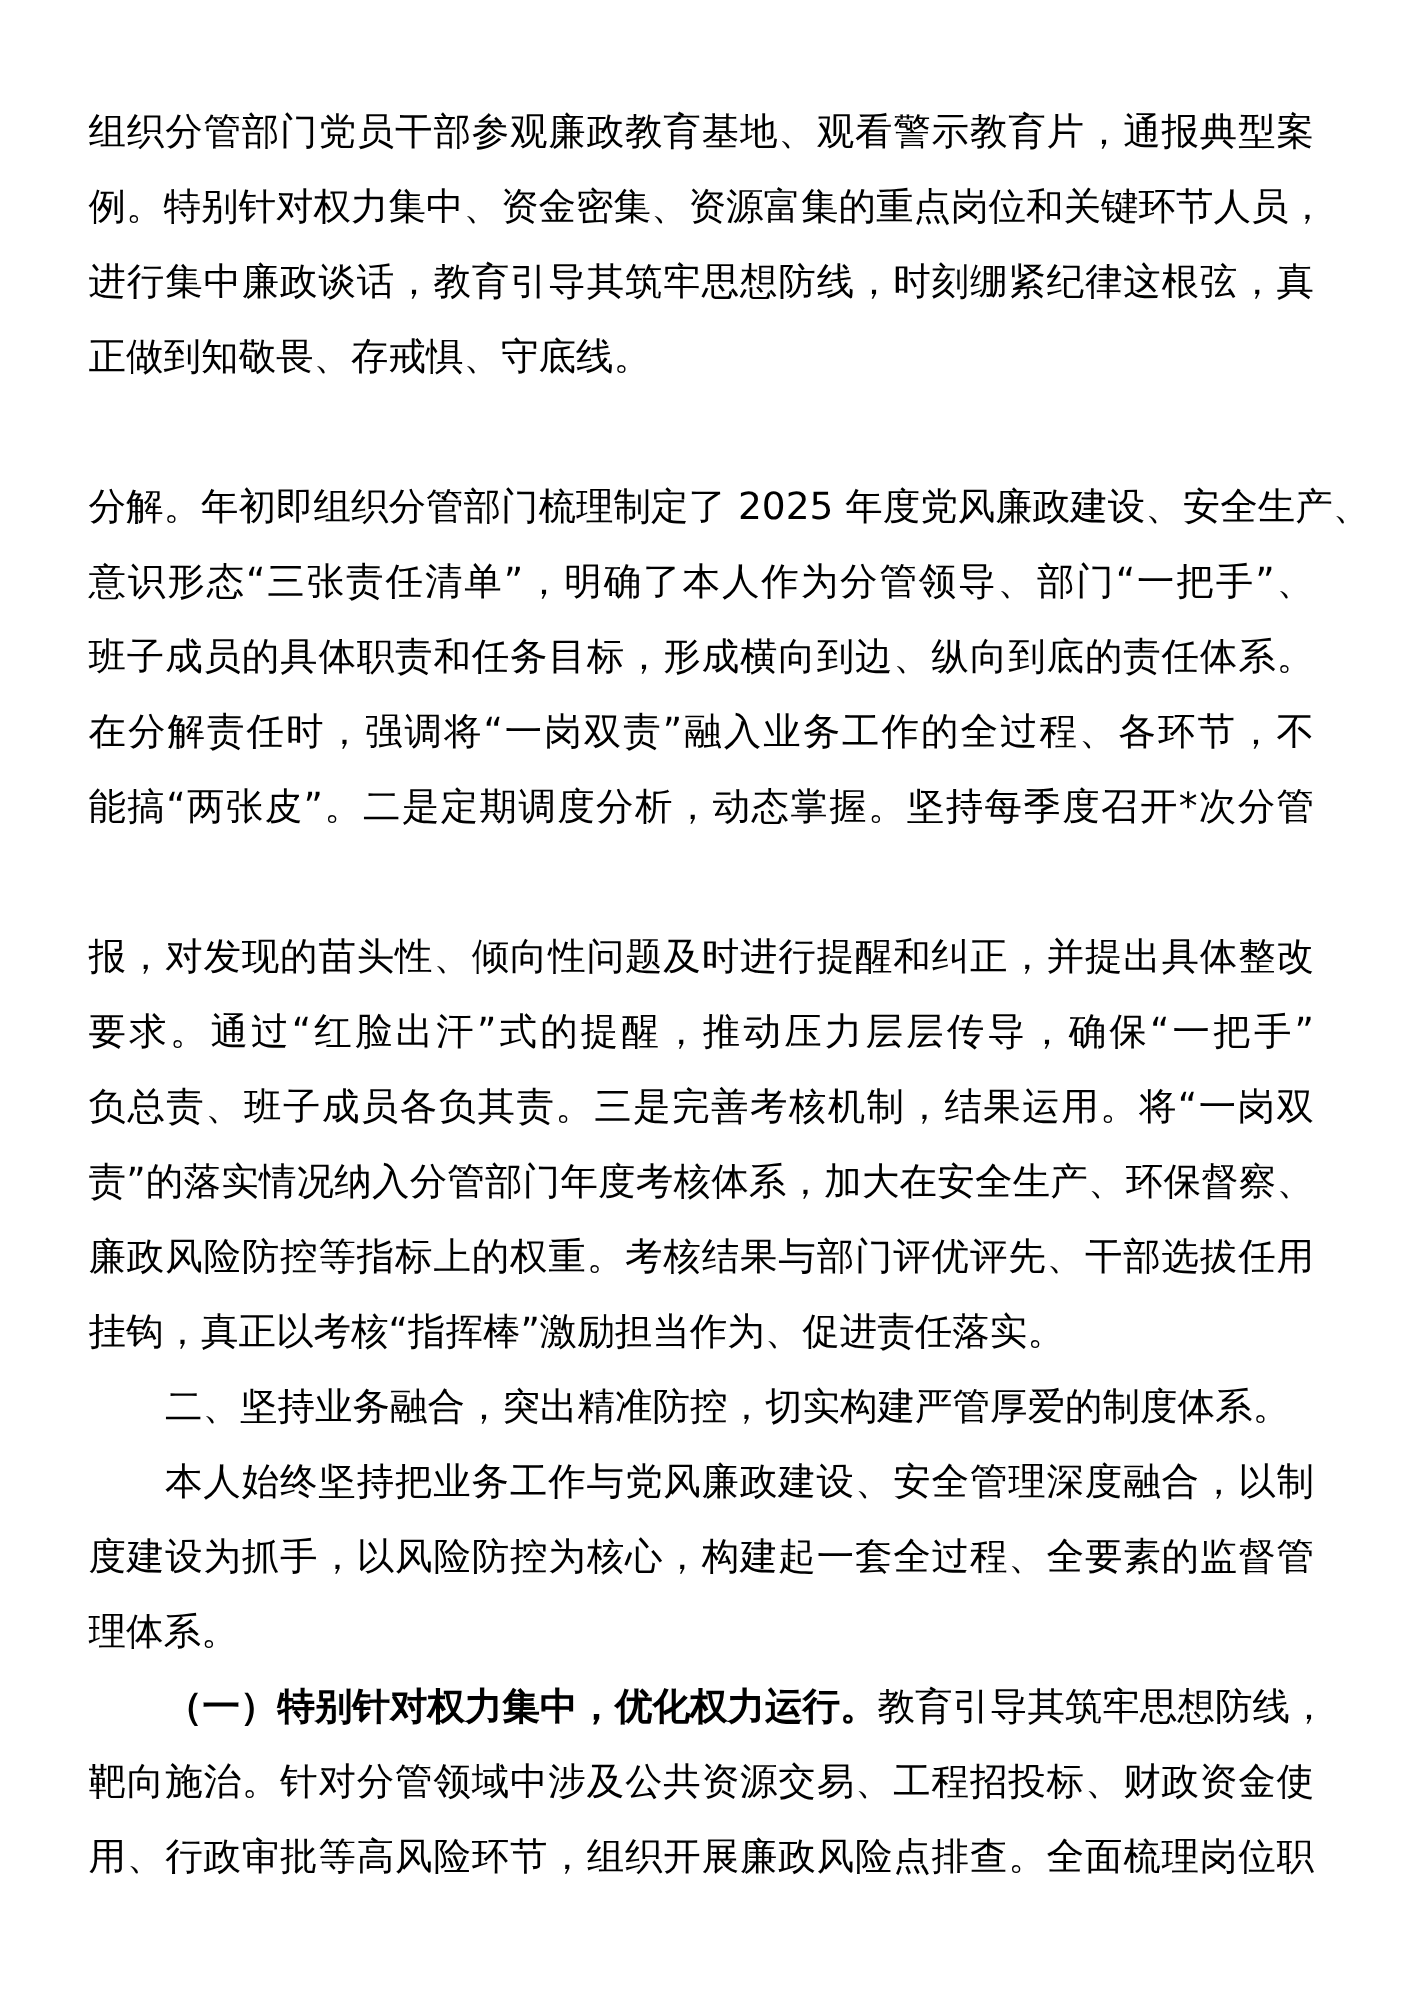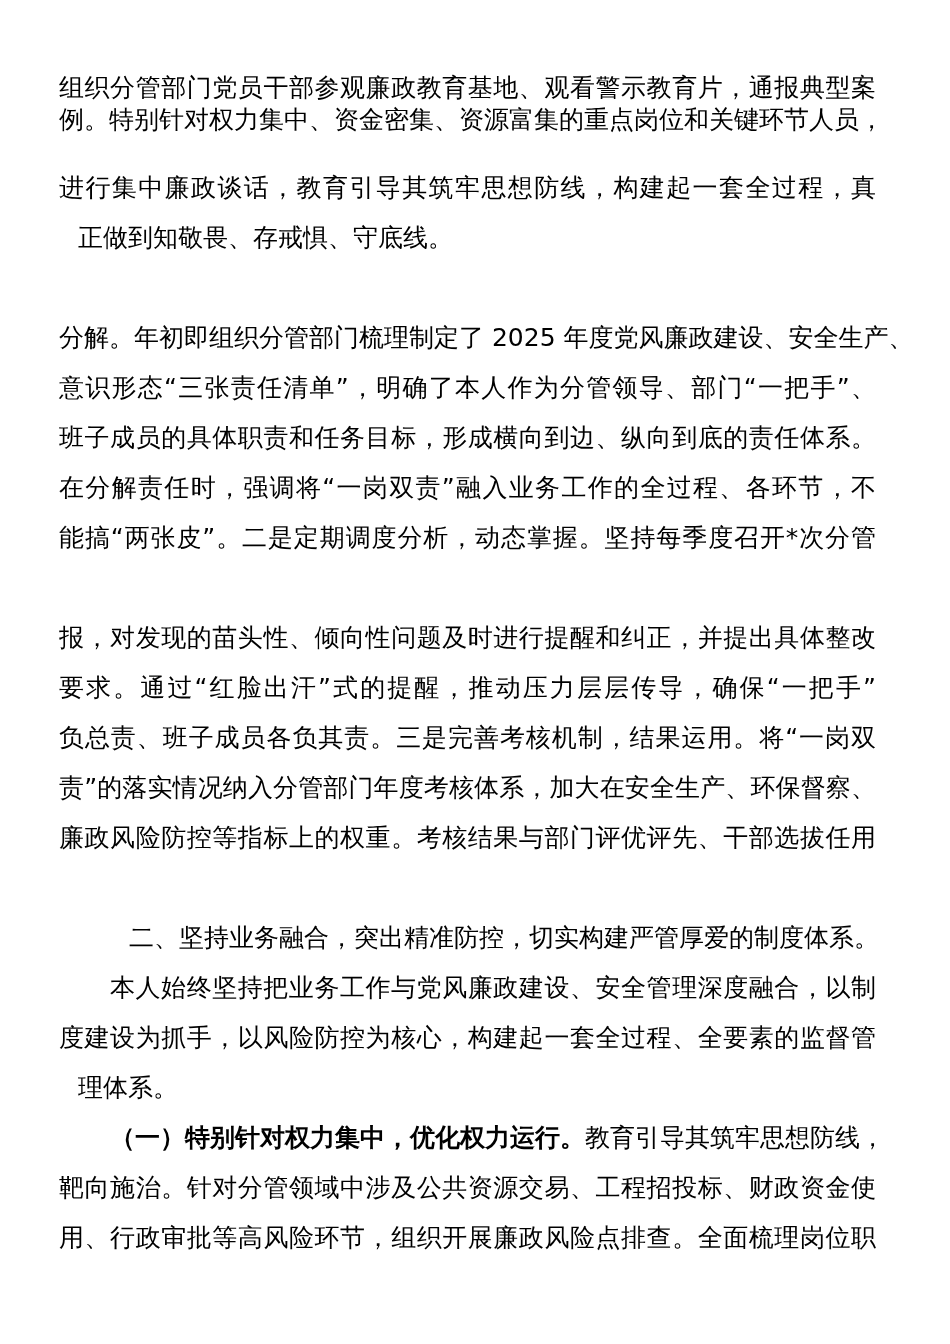--- a/index.html
+++ b/index.html
@@ -30,54 +30,54 @@
       height: 50px;
       line-height: 50px;
       font-size: 25px;
       white-space: nowrap;
       text-align: justify;
       text-align-last: justify;
       letter-spacing: 0;
     }
     .line.last {
       text-align-last: left;
-      margin-left: 19px;
     }
     .line.indent {
       left: 110px;
       width: 766px;
     }
     .line.indent-bold {
       left: 110px;
       width: 766px;
     }
     .bold {
       font-weight: bold;
     }
   </style>
 </head>
 <body>
 
 <div class="page">
 
   <div class="line" style="top:63px">组织分管部门党员干部参观廉政教育基地、观看警示教育片，通报典型案</div>
-  <div class="line" style="top:95px">例。特别针对权力集中、资金密集、资源富集的重点岗位和关键环节人员，</div>
-  <div class="line" style="top:163px">进行集中廉政谈话，教育引导其筑牢思想防线，构建起一套全过程，真</div>
+  <div class="line" style="top:113px">例。特别针对权力集中、资金密集、资源富集的重点岗位和关键环节人员，</div>
+  <div class="line" style="top:163px">进行集中廉政谈话，教育引导其筑牢思想防线，时刻绷紧纪律这根弦，真</div>
   <div class="line last" style="top:213px">正做到知敬畏、存戒惧、守底线。</div>
 
   <div class="line" style="top:313px">分解。年初即组织分管部门梳理制定了 2025 年度党风廉政建设、安全生产、</div>
   <div class="line" style="top:363px">意识形态“三张责任清单”，明确了本人作为分管领导、部门“一把手”、</div>
   <div class="line" style="top:413px">班子成员的具体职责和任务目标，形成横向到边、纵向到底的责任体系。</div>
   <div class="line" style="top:463px">在分解责任时，强调将“一岗双责”融入业务工作的全过程、各环节，不</div>
   <div class="line" style="top:513px">能搞“两张皮”。二是定期调度分析，动态掌握。坚持每季度召开*次分管</div>
   <div class="line" style="top:613px">报，对发现的苗头性、倾向性问题及时进行提醒和纠正，并提出具体整改</div>
   <div class="line" style="top:663px">要求。通过“红脸出汗”式的提醒，推动压力层层传导，确保“一把手”</div>
   <div class="line" style="top:713px">负总责、班子成员各负其责。三是完善考核机制，结果运用。将“一岗双</div>
   <div class="line" style="top:763px">责”的落实情况纳入分管部门年度考核体系，加大在安全生产、环保督察、</div>
   <div class="line" style="top:813px">廉政风险防控等指标上的权重。考核结果与部门评优评先、干部选拔任用</div>
+  <div class="line last" style="top:863px">挂钩，真正以考核“指挥棒”激励担当作为、促进责任落实。</div>
 
   <div class="line indent last" style="top:913px">二、坚持业务融合，突出精准防控，切实构建严管厚爱的制度体系。</div>
 
   <div class="line indent" style="top:963px">本人始终坚持把业务工作与党风廉政建设、安全管理深度融合，以制</div>
   <div class="line" style="top:1013px">度建设为抓手，以风险防控为核心，构建起一套全过程、全要素的监督管</div>
   <div class="line last" style="top:1063px">理体系。</div>
 
   <div class="line indent-bold" style="top:1113px">
     <span class="bold">（一）特别针对权力集中，优化权力运行。</span><span>教育引导其筑牢思想防线，</span>
   </div>

